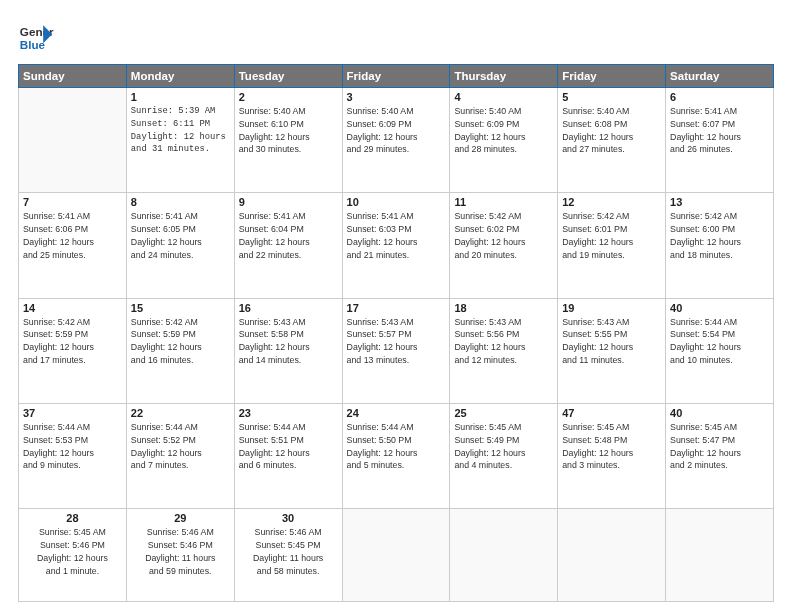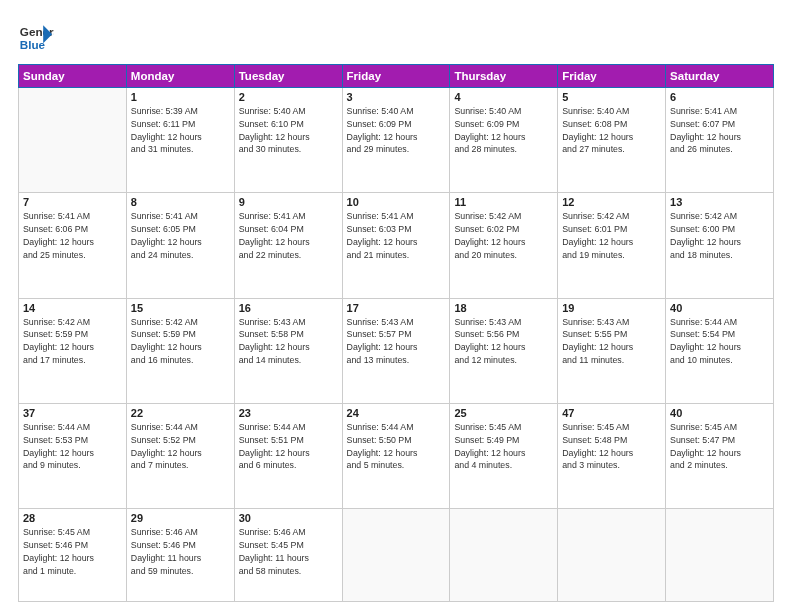--- a/index.html
+++ b/index.html
@@ -46,21 +46,21 @@
       color: #555;
     }
     .calendar {
       flex: 1;
       border: 1px solid #ccc;
       border-collapse: collapse;
       width: 100%;
       table-layout: fixed;
     }
     .calendar th {
-      background-color: #a21caf;
+      background-color: #737373;
       color: #fff;
       font-size: 11.5px;
       font-weight: bold;
       padding: 5px 4px;
       border: 1px solid #1a6bb5;
       text-align: left;
     }
     .calendar td {
       border: 1px solid #ccc;
       vertical-align: top;
@@ -79,20 +79,21 @@
     .cell-info {
       line-height: 1.45;
       font-size: 8.8px;
       color: #333;
     }
     .empty {
       background: #f9f9f9;
     }
     .last-row td {
       height: 68px;
+      text-align: center;
     }
   </style>
 </head>
 <body>
 
 <div class="page">
   <div class="header">
     <div class="logo">
       <svg class="logo-icon" viewBox="0 0 40 40">
         <text x="2" y="20" font-size="13" font-weight="bold" fill="#333">General</text>
@@ -116,21 +117,21 @@
           <th>Thursday</th>
           <th>Friday</th>
           <th>Saturday</th>
         </tr>
     </thead>
     <tbody id="calendar-body">
     <tr>
           <td class="empty"></td>
           <td>
             <span class="day-num">1</span>
-            <div class="cell-info" style="white-space: pre-line;">Sunrise: 5:39 AM
+            <div class="cell-info" style="white-space: pre-line; font-family: Liberation Mono, monospace;">Sunrise: 5:39 AM
 Sunset: 6:11 PM
 Daylight: 12 hours
 and 31 minutes.</div>
           </td>
           <td>
             <span class="day-num">2</span>
             <div class="cell-info" style="white-space: pre-line;">Sunrise: 5:40 AM
 Sunset: 6:10 PM
 Daylight: 12 hours
 and 30 minutes.</div>

